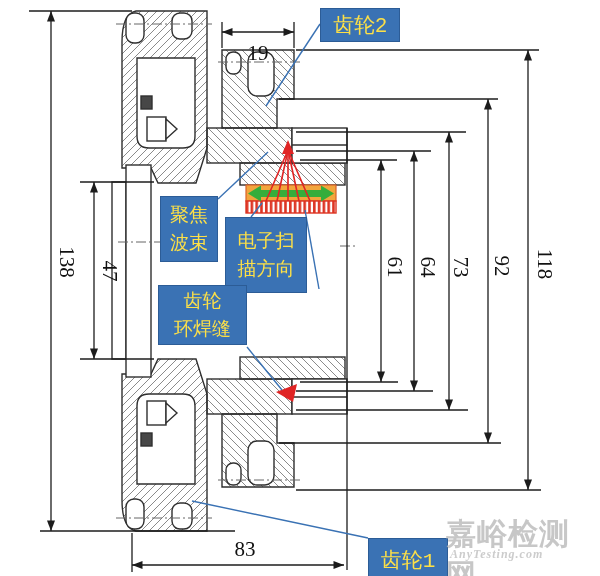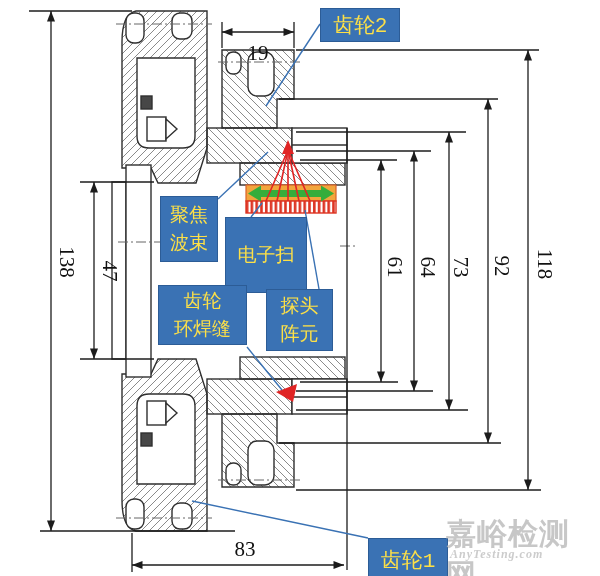--- a/index.html
+++ b/index.html
@@ -185,31 +185,28 @@
   <span class="ln">齿轮2</span>
 </div>
 
 <div class="lbl lbl-2line" style="left:160px;top:196px;width:58px;height:66px;">
   <span class="ln">聚焦</span>
   <span class="ln">波束</span>
 </div>
 
 <div class="lbl lbl-2line" style="left:225px;top:217px;width:82px;height:76px;">
   <span class="ln">电子扫</span>
+  <span class="ln">描方向</span>
 </div>
 
 <div class="lbl lbl-2line" style="left:158px;top:285px;width:89px;height:60px;">
   <span class="ln">齿轮</span>
   <span class="ln">环焊缝</span>
 </div>
 
-<div class="lbl lbl-2line" style="left:266px;top:289px;width:67px;height:62px;">
-  <span class="ln">探头</span>
-  <span class="ln">阵元</span>
-</div>
 
 <div class="lbl lbl-1line" style="left:368px;top:538px;width:80px;height:47px;font-family:Liberation Mono, monospace;">
   <span class="ln">齿轮1</span>
 </div>
 
 <div class="dim" style="left:258px;top:15px;margin-top:38px;">19</div>
 <div class="dim" style="left:245px;top:549px;">83</div>
 <div class="dim rot" style="left:66px;top:262px;">138</div>
 <div class="dim rot" style="left:109px;top:271px;">47</div>
 <div class="dim rot" style="left:394px;top:267px;">61</div>

